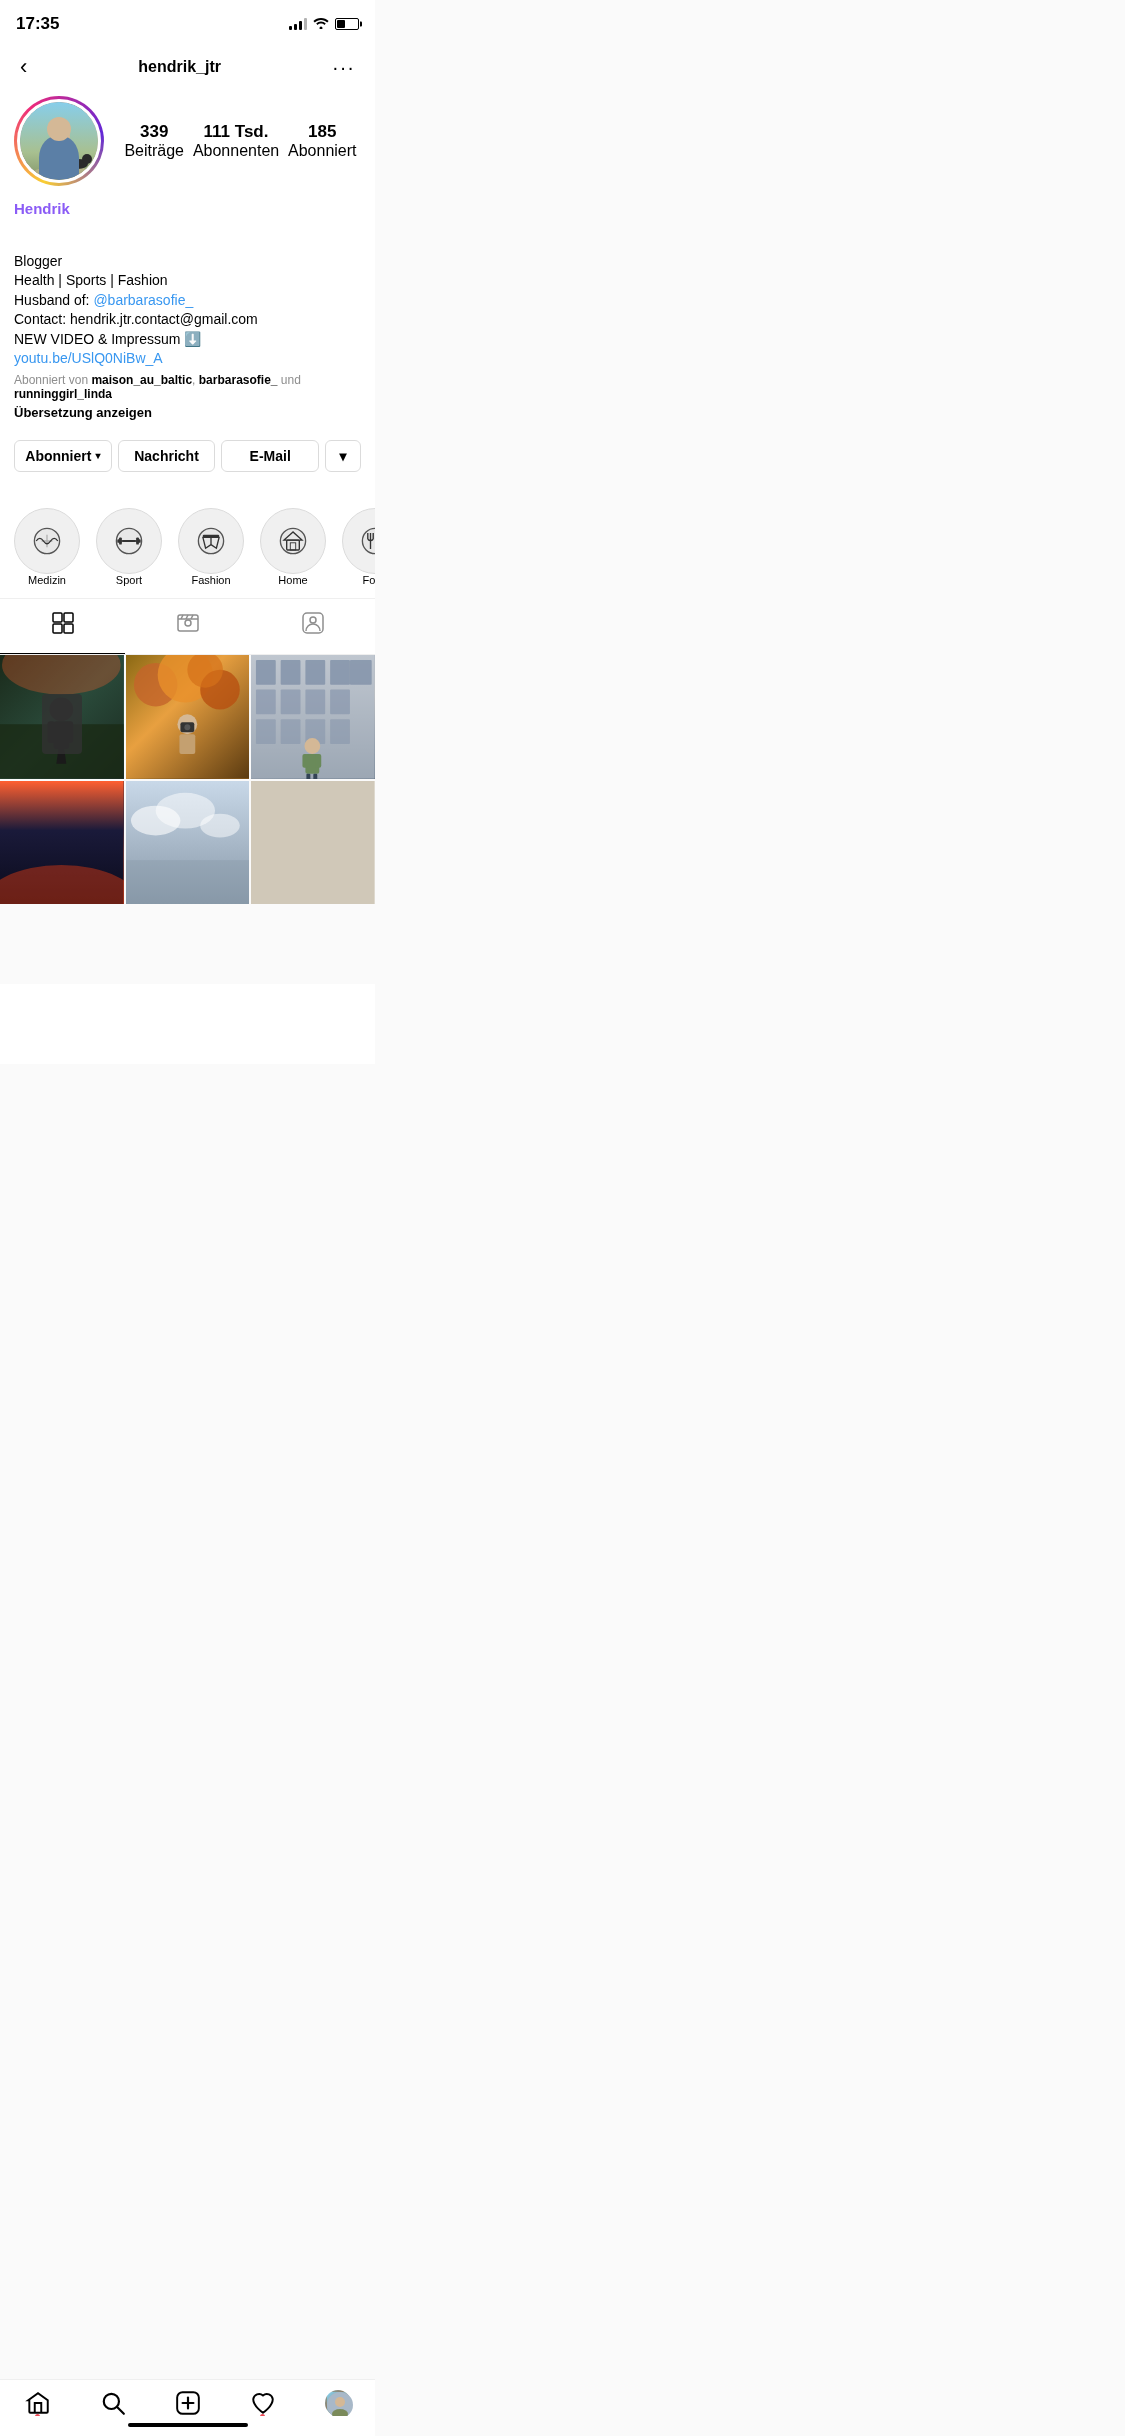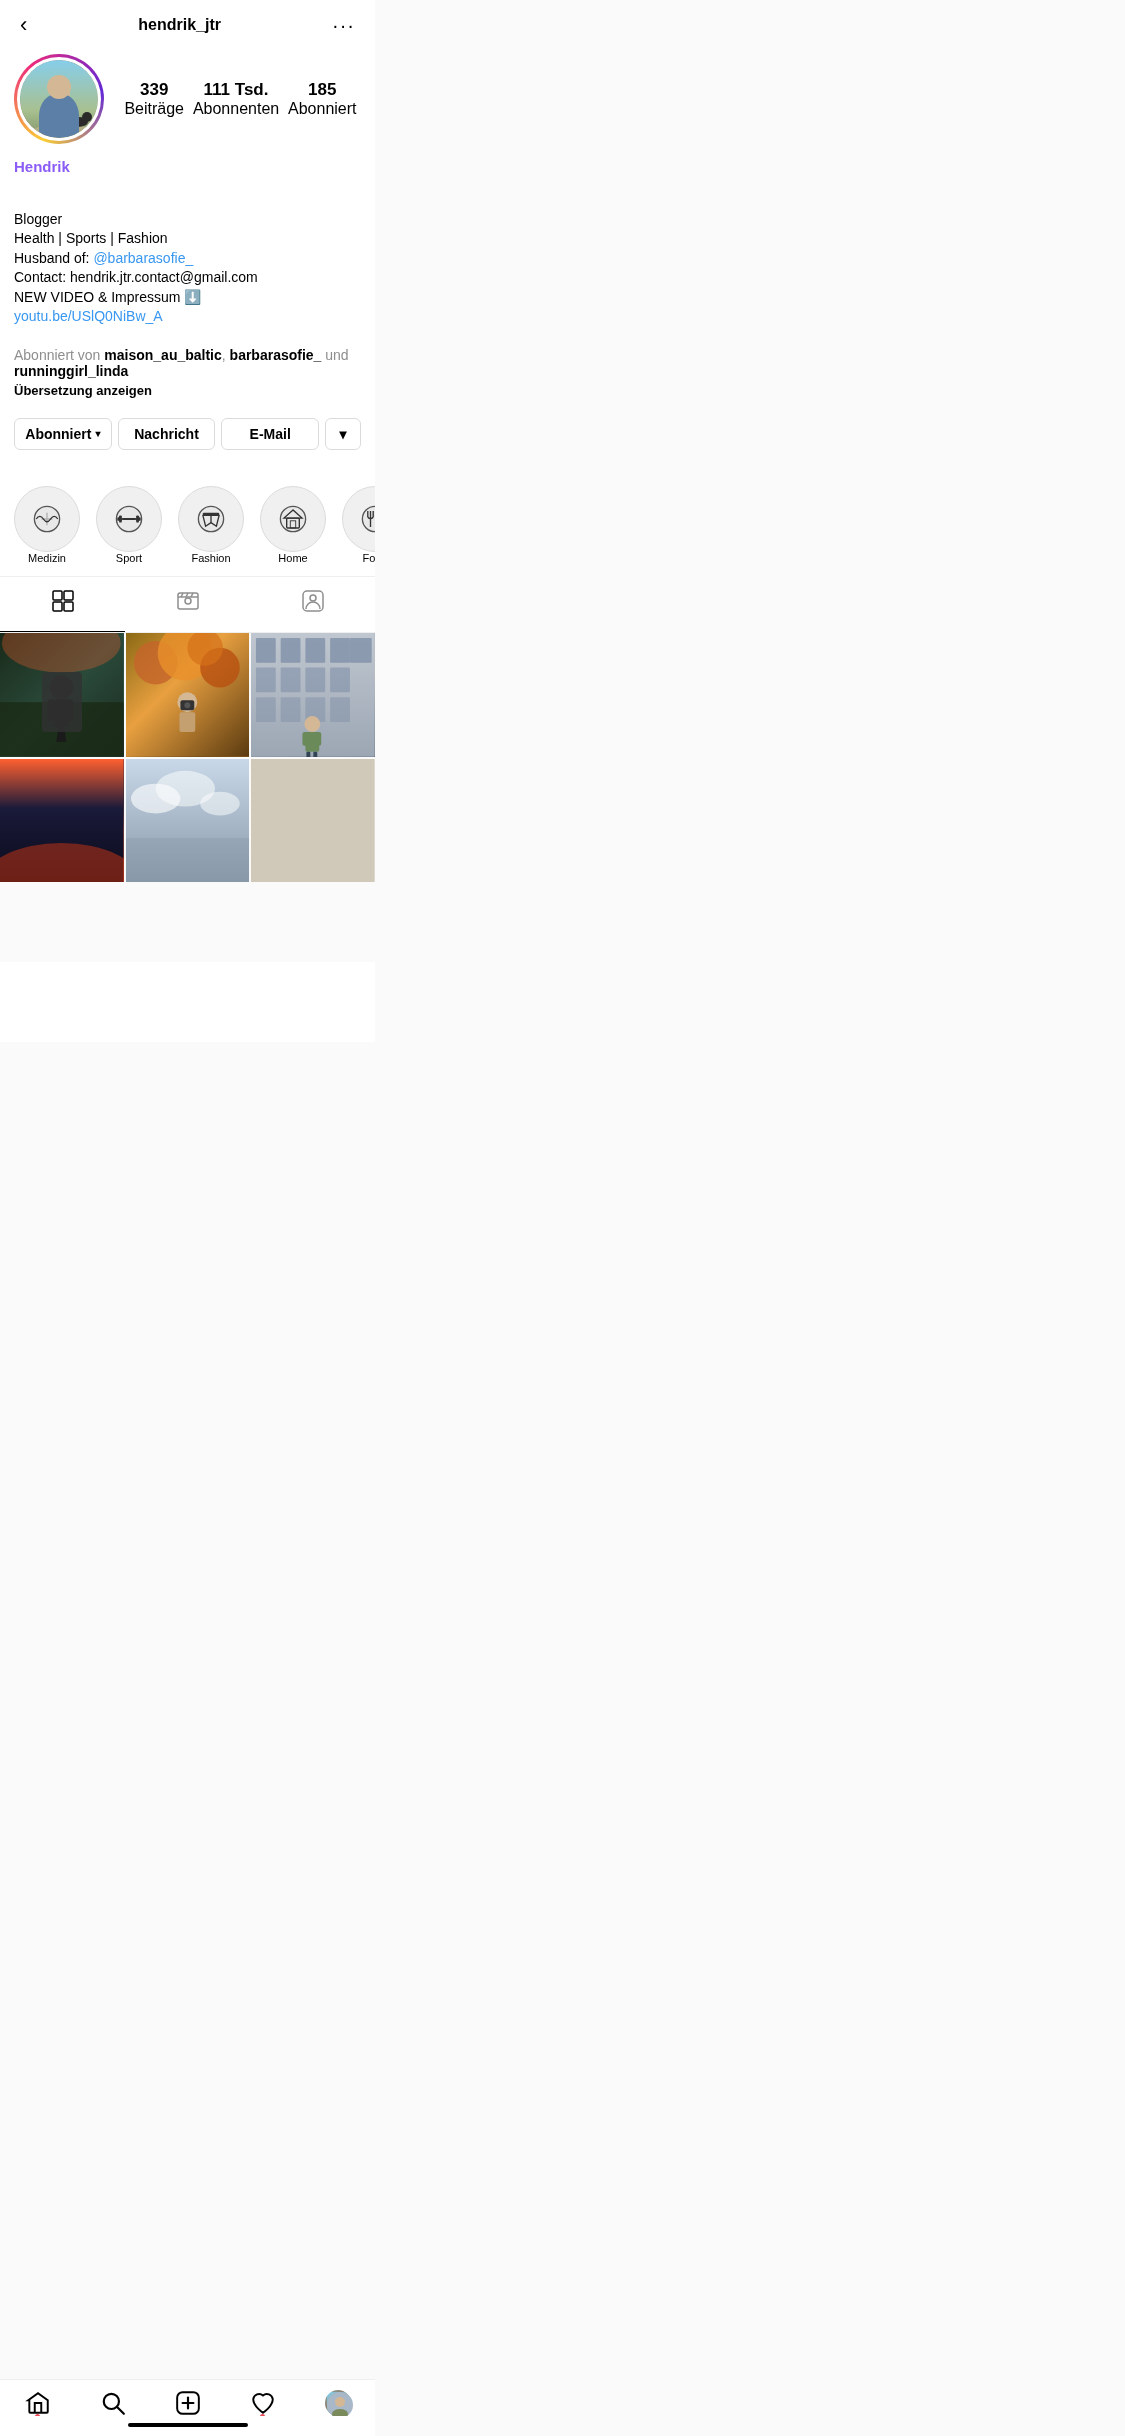--- a/index.html
+++ b/index.html
@@ -206,23 +206,23 @@
     .bio-text {
       font-size: 14px;
       color: #000;
       line-height: 1.4;
     }
     .bio-link {
       color: #3897f0;
       text-decoration: none;
     }
     .bio-followers {
-      font-size: 14px;
+      font-size: 12px;
       color: #8e8e8e;
-      margin-top: 20px;
+      margin-top: 4px;
     }
     .bio-followers strong {
       color: #000;
       font-weight: 700;
     }
     .bio-translate {
       font-size: 13px;
       font-weight: 700;
       color: #000;
       margin-top: 4px;
@@ -421,20 +421,41 @@
 
     .page-wrapper {
       padding-bottom: 80px;
     }
   </style>
 </head>
 <body>
 
 <div class="page-wrapper">
 
+  <div class="status-bar">
+    <span class="status-time">17:35</span>
+    <div class="status-icons">
+      <div class="signal-bars">
+        <span></span>
+          <span></span>
+          <span></span>
+          <span></span>
+      </div>
+      <span class="wifi-icon">
+        <svg width="16" height="12" viewBox="0 0 16 12">
+          <path d="M8 9.5a1.5 1.5 0 1 1 0 3 1.5 1.5 0 0 1 0-3z" fill="#000"></path>
+          <path d="M8 6.5c1.3 0 2.5.5 3.4 1.4l1.4-1.4C11.5 5.2 9.8 4.5 8 4.5s-3.5.7-4.8 2l1.4 1.4C5.5 7 6.7 6.5 8 6.5z" fill="#000"></path>
+          <path d="M8 3c2.4 0 4.6 1 6.2 2.6L15.6 4C13.6 2 11 1 8 1S2.4 2 .4 4l1.4 1.6C3.4 4 5.6 3 8 3z" fill="#000"></path>
+        </svg>
+      </span>
+      <div class="battery-icon">
+        <div class="battery-fill"></div>
+      </div>
+    </div>
+  </div>
 
   <div class="header">
     <span class="back-btn">‹</span>
     <span class="header-username">hendrik_jtr</span>
     <span class="more-btn">···</span>
   </div>
 
   <div class="profile-section">
 
     <div class="profile-top">

